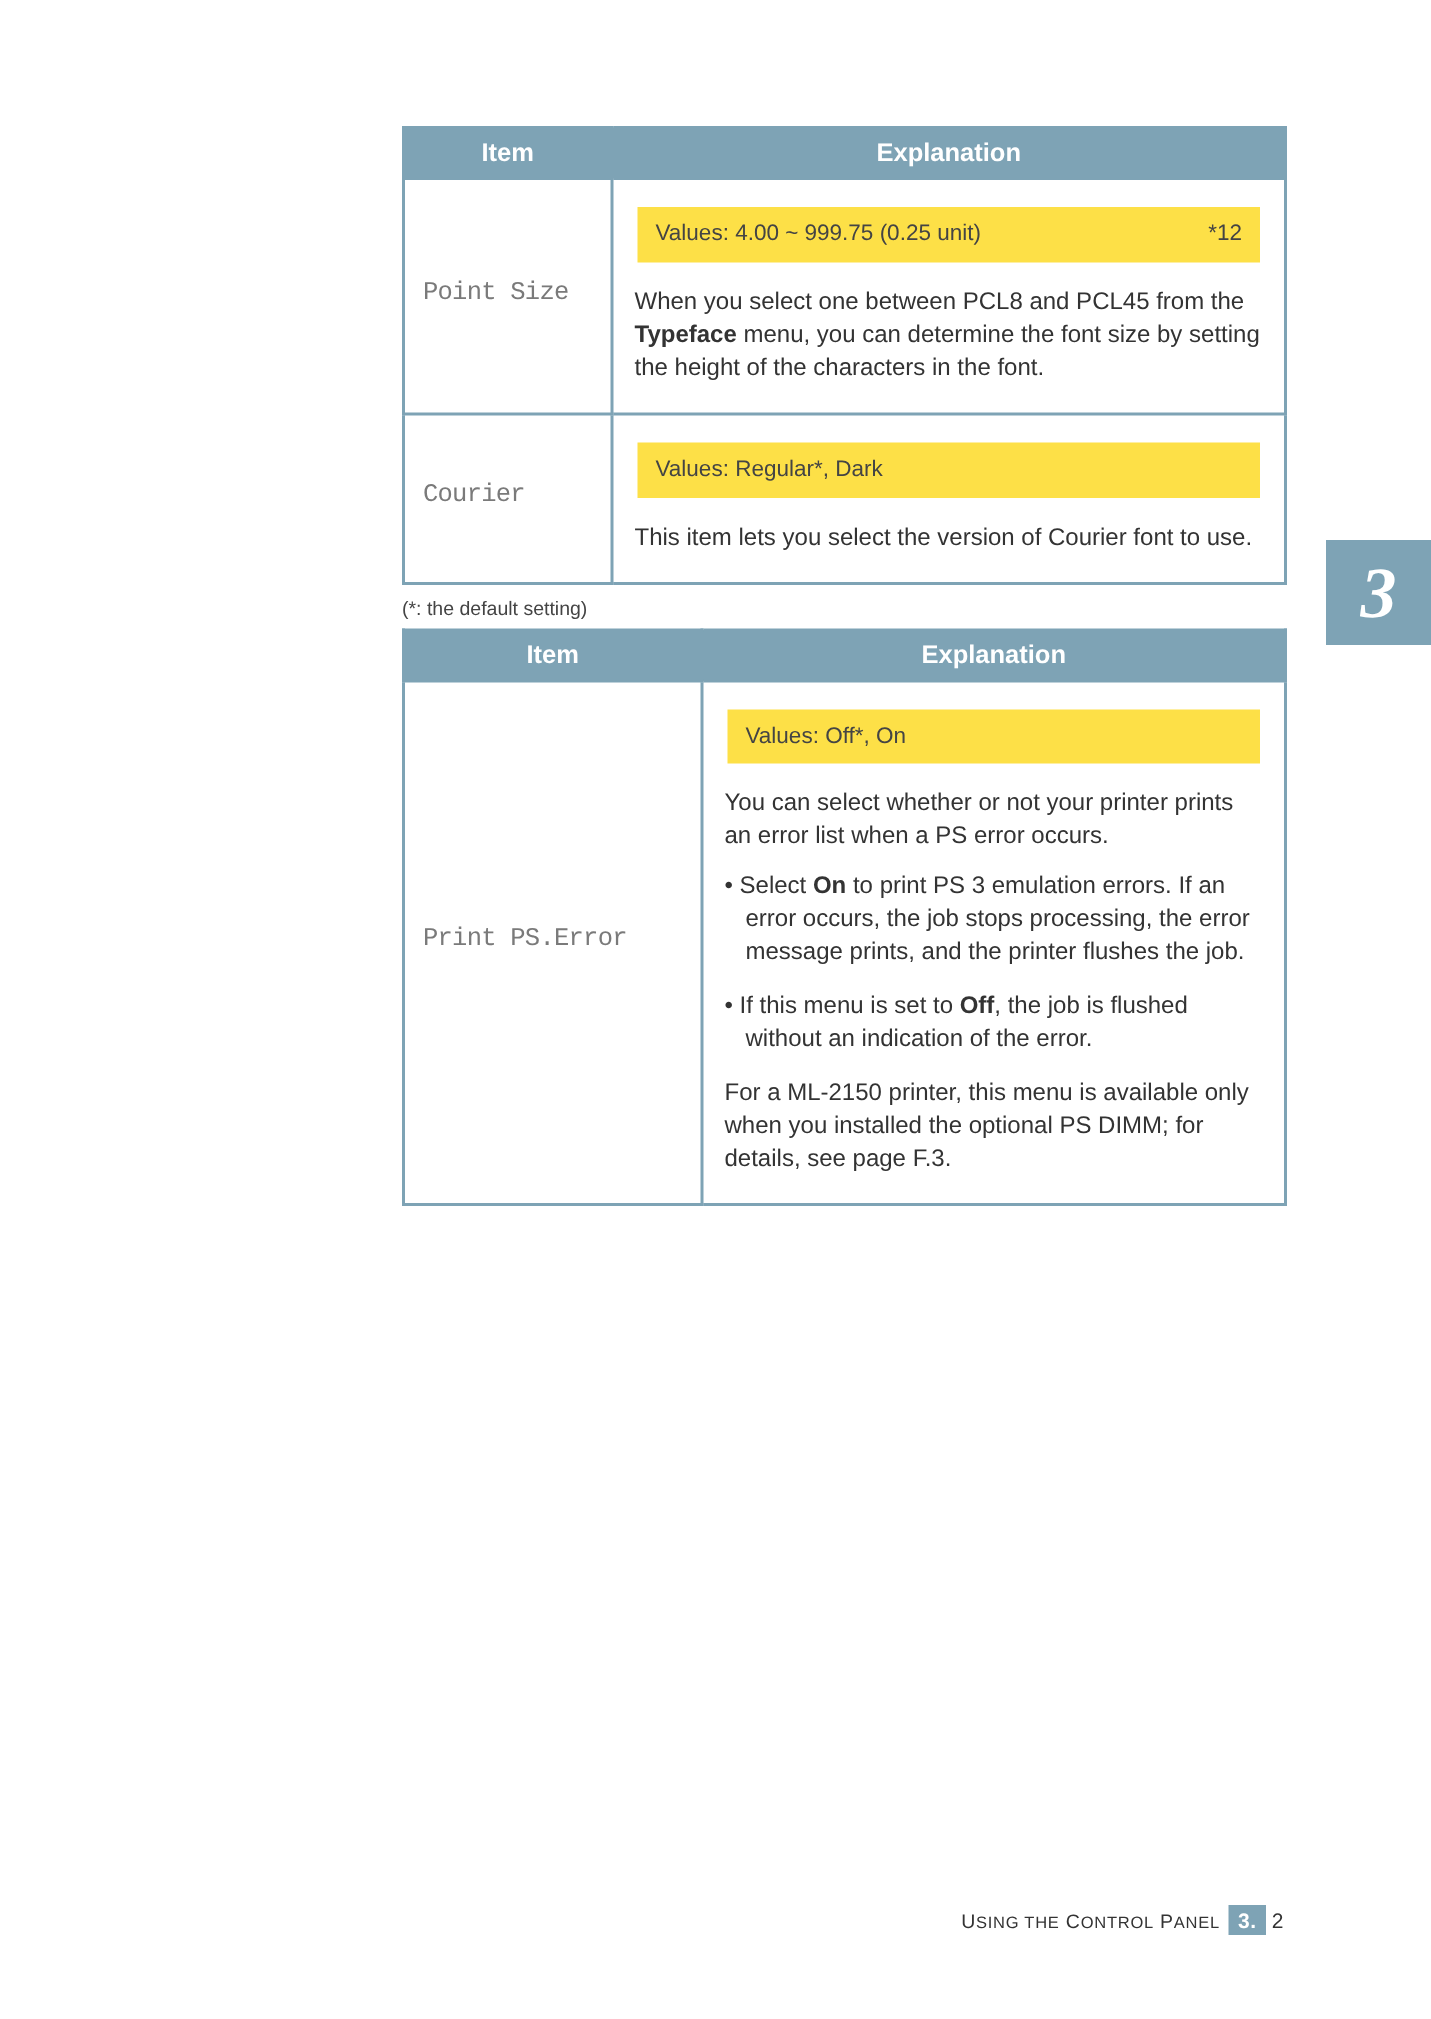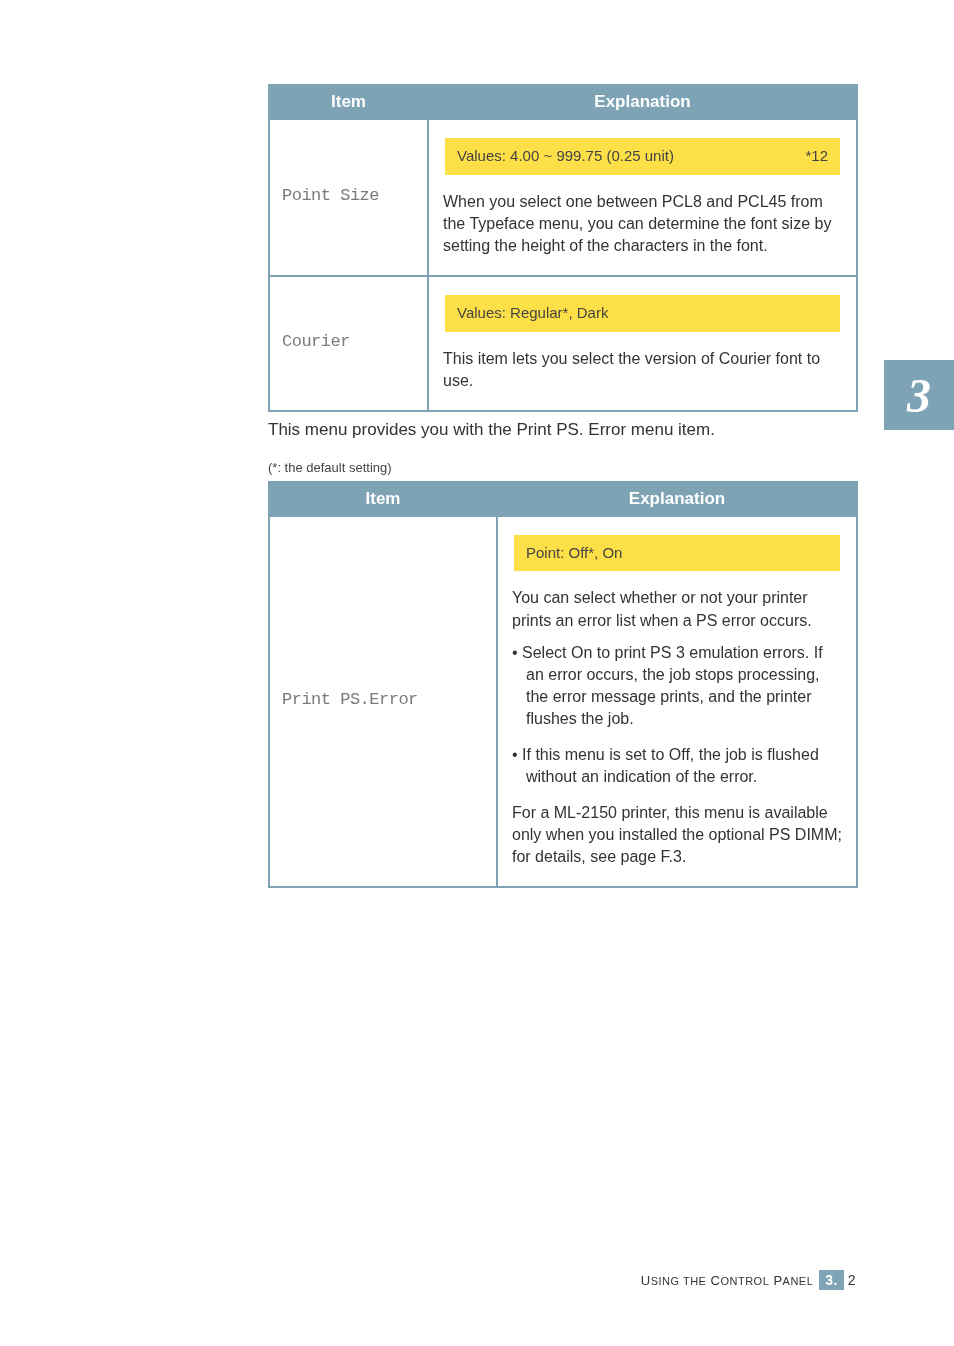--- a/index.html
+++ b/index.html
@@ -9,25 +9,25 @@
   .side-tab span { color: #ffffff; font-size: 48px; font-weight: bold; font-style: italic; font-family: Georgia, 'Times New Roman', serif; }
   .footer { position: absolute; bottom: 56px; right: 96px; display: flex; align-items: center; font-size: 13px; letter-spacing: 0.4px; }
   .footer .caps { font-variant: small-caps; text-transform: uppercase; letter-spacing: 0.5px; }
   .footer .page-box { display: inline-flex; align-items: center; margin-left: 6px; }
   .footer .page-box .num-a { background: #7ea3b5; color: #ffffff; padding: 2px 6px; font-weight: bold; font-size: 14px; }
   .footer .page-box .num-b { color: #333; padding: 2px 2px 2px 4px; font-size: 14px; }
 
   table.info { border-collapse: collapse; width: 100%; border: 2px solid #c2410c; margin-bottom: 8px; }
   table.info th { background: #7ea3b5; color: #ffffff; font-weight: bold; font-size: 17px; padding: 6px 8px; border: 2px solid #7ea3b5; text-align: center; }
   table.info td { border: 2px solid #7ea3b5; vertical-align: middle; padding: 14px 14px 18px 14px; font-size: 16px; line-height: 1.38; color: #333; }
-  table.info td.item-col { width: 159px; font-family: "Lucida Console","Courier New",monospace; letter-spacing: -0.5px; color: #7a7a7a; font-size: 17px; text-align: left; padding-left: 12px; padding-right: 6px; }
-  table.info.second td.item-col { width: 228px; }
+  table.info td.item-col { width: 139px; font-family: "Lucida Console","Courier New",monospace; letter-spacing: -0.5px; color: #7a7a7a; font-size: 17px; text-align: left; padding-left: 12px; padding-right: 6px; }
+  table.info.second td.item-col { width: 199px; }
   .values-box { background: #fde047; padding: 8px 12px; margin: 4px 2px 16px 2px; font-size: 15px; color: #444; display: flex; justify-content: space-between; }
   .values-box.single { justify-content: flex-start; }
-  .bold { font-weight: normal; }
+  .bold { font-weight: bold; }
   .bullets { margin: 10px 0 0 0; }
   .bullets li { list-style: none; margin: 0 0 14px 0; padding-left: 14px; text-indent: -14px; }
   .bullets li::before { content: "• "; }
   h2.section { font-size: 22px; font-weight: bold; color: #222; margin: 80px 0 22px 0; }
   p.intro { font-size: 17px; margin-bottom: 20px; }
   p.default-note { font-size: 13px; color: #444; margin-bottom: 6px; }
   .after-note { margin-top: 14px; }
   .cell-body p { margin: 0; }
 </style>
 </head>
@@ -65,39 +65,36 @@
           <div class="values-box single">
             <span>Values: Regular*, Dark</span>
           </div>
           <p>This item lets you select the version of Courier font to use.</p>
         </td>
       </tr>
     </tbody>
   </table>
 
 
-  <p class="intro">
-    <span>This menu provides you with the </span><span class="bold">Print PS. Error</span><span> menu item.</span>
-  </p>
 
   <p class="default-note">(*: the default setting)</p>
 
   <table class="info second">
     <thead>
       <tr>
         <th>Item</th>
         <th>Explanation</th>
       </tr>
     </thead>
     <tbody>
       <tr>
         <td class="item-col">Print PS.Error</td>
         <td class="cell-body">
           <div class="values-box single">
-            <span>Point: Off*, On</span>
+            <span>Values: Off*, On</span>
           </div>
           <p>You can select whether or not your printer prints an error list when a PS error occurs.</p>
           <ul class="bullets">
             <li>
               <span>Select </span><span class="bold">On</span><span> to print PS 3 emulation errors. If an error occurs, the job stops processing, the error message prints, and the printer flushes the job.</span>
             </li>
             <li>
               <span>If this menu is set to </span><span class="bold">Off</span><span>, the job is flushed without an indication of the error.</span>
             </li>
           </ul>

